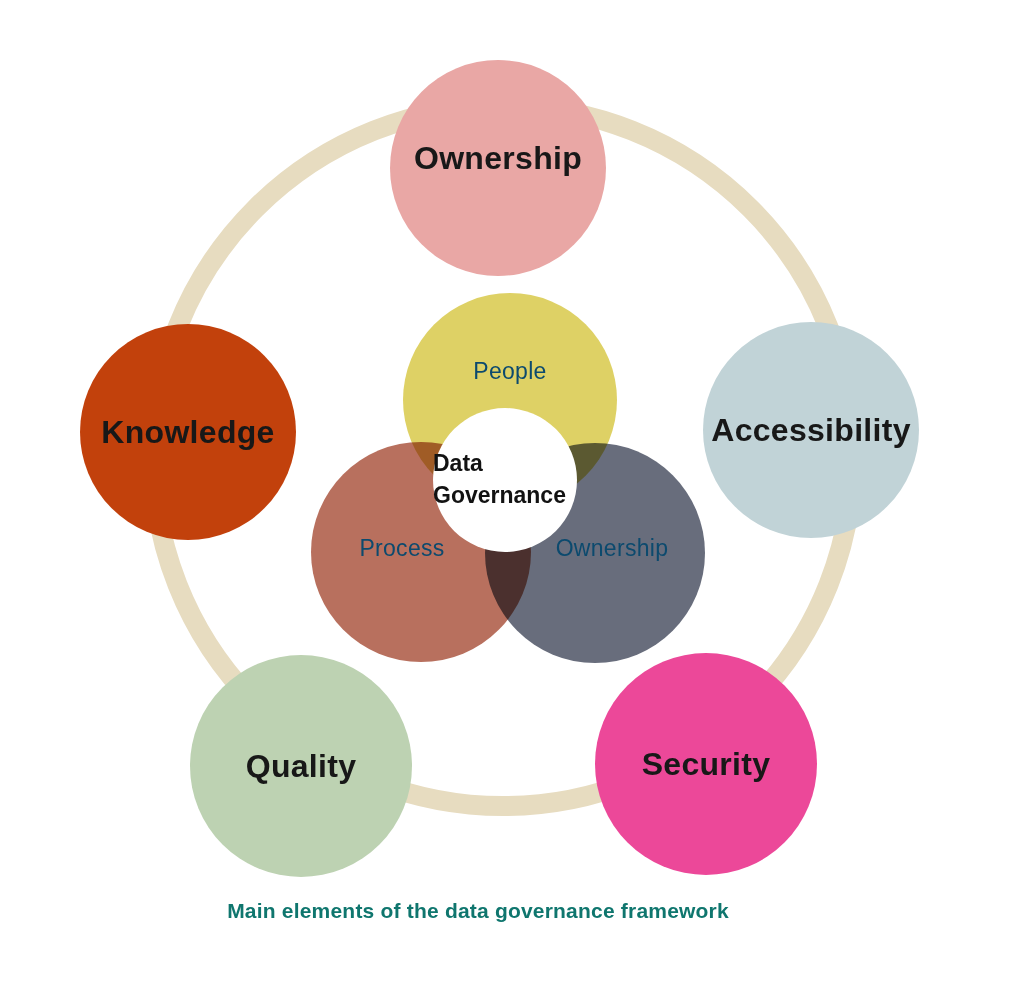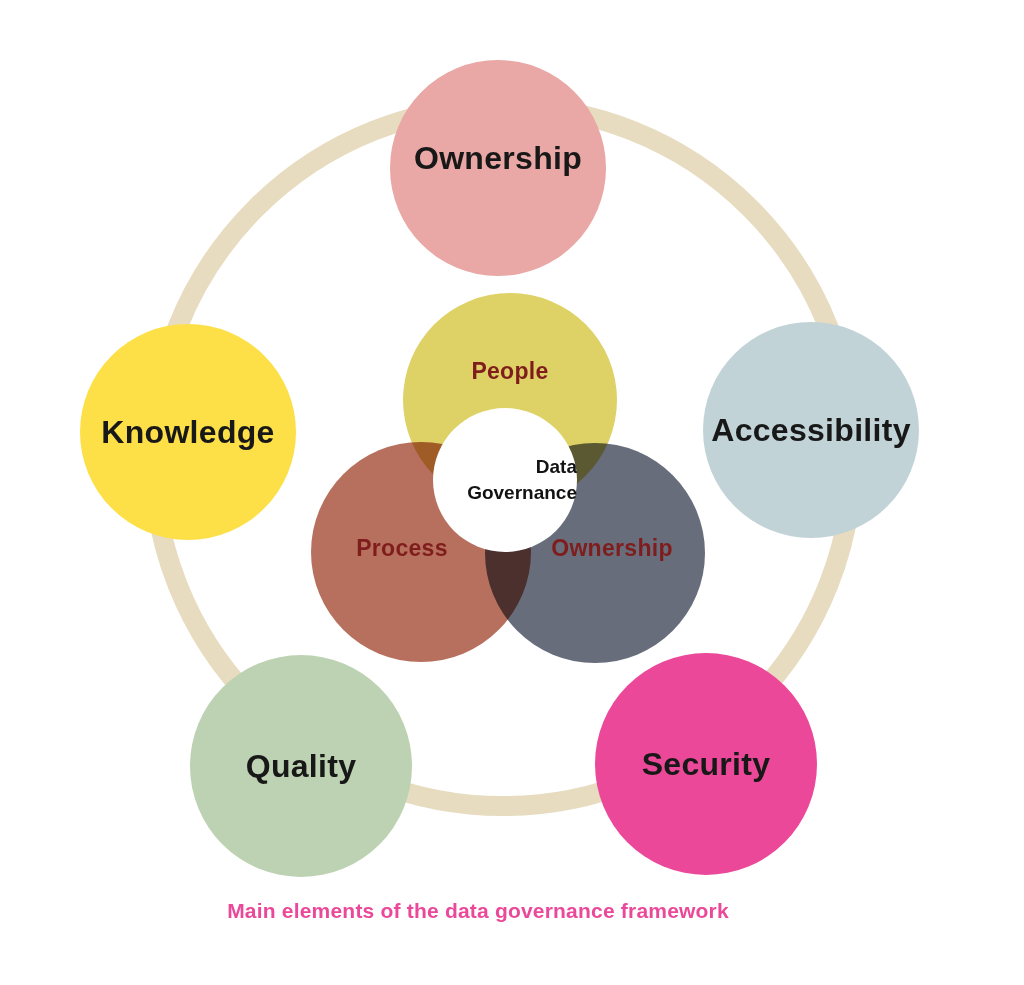--- a/index.html
+++ b/index.html
@@ -37,81 +37,81 @@
   }
   .outer-circle {
     z-index: 2;
     font-weight: 700;
     font-size: 32px;
     letter-spacing: 0.3px;
     color: #181818;
   }
   .c-ownership     { left: 390px; top: 60px;  width: 216px; height: 216px; background: #e9a7a5; }
   .c-ownership .lbl{ transform: translateY(-10px); }
-  .c-knowledge     { left: 80px;  top: 324px; width: 216px; height: 216px; background: #fde047; }
+  .c-knowledge     { left: 80px;  top: 324px; width: 216px; height: 216px; background: #c2410c; }
   .c-accessibility { left: 703px; top: 322px; width: 216px; height: 216px; background: #c1d3d7; }
   .c-quality       { left: 190px; top: 655px; width: 222px; height: 222px; background: #bdd2b2; }
   .c-security      { left: 595px; top: 653px; width: 222px; height: 222px; background: #ec4899; }
 
   
   .venn-circle {
     position: absolute;
     border-radius: 50%;
     mix-blend-mode: multiply;
     z-index: 3;
   }
   .c-people     { left: 403px; top: 293px; width: 214px; height: 214px; background: #ded165; }
   .c-process    { left: 311px; top: 442px; width: 220px; height: 220px; background: #b8705e; }
   .c-technology { left: 485px; top: 443px; width: 220px; height: 220px; background: #686d7c; }
 
   .venn-label {
     position: absolute;
     z-index: 5;
     transform: translate(-50%, -50%);
-    font-weight: 700;
+    font-weight: 400;
     font-size: 23px;
     letter-spacing: 0.3px;
-    color: #7f1d1d;
+    color: #0c4a6e;
     white-space: nowrap;
   }
   .l-people     { left: 510px; top: 371px; }
   .l-process    { left: 402px; top: 548px; }
   .l-technology { left: 612px; top: 548px; }
 
   
   .center-circle {
     position: absolute;
     left: 433px;
     top: 408px;
     width: 144px;
     height: 144px;
     border-radius: 50%;
     background: #ffffff;
     z-index: 4;
     display: flex;
     flex-direction: column;
-    align-items: flex-end;
+    align-items: flex-start;
     justify-content: center;
     text-align: center;
     font-weight: 700;
-    font-size: 19px;
+    font-size: 23px;
     line-height: 1.38;
     color: #121212;
   }
 
   .caption {
     position: absolute;
     left: 478px;
     top: 899px;
     transform: translateX(-50%);
     z-index: 6;
     font-weight: 700;
     font-size: 21px;
     letter-spacing: 0.2px;
-    color: #ec4899;
+    color: #0f766e;
     white-space: nowrap;
   }
 </style>
 </head>
 <body>
 
 <div class="canvas">
 
   <div class="ring"></div>
 

